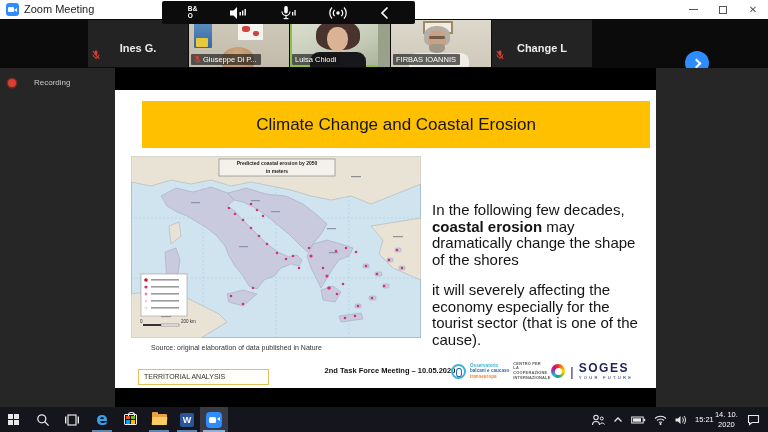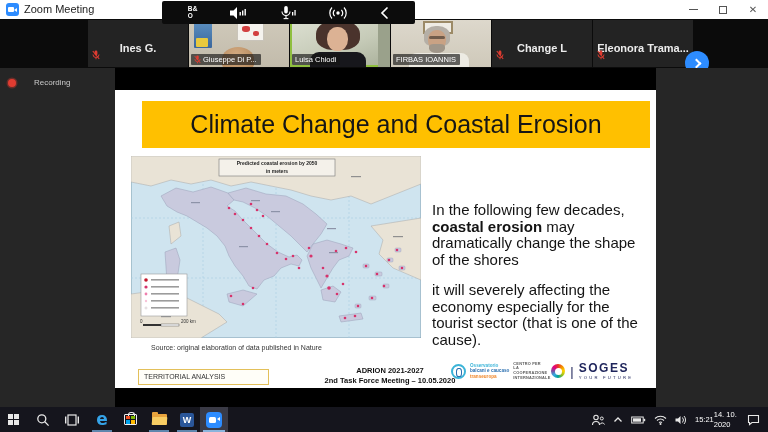--- a/index.html
+++ b/index.html
@@ -49,21 +49,21 @@
   
   .stage { position:absolute; left:0; top:68px; width:768px; height:339px; background:#262626; }
   .recording { position:absolute; left:8px; top:10px; display:flex; align-items:center; gap:18px; }
   .rec-dot { width:8px; height:8px; border-radius:50%; background:#e03c31; box-shadow:0 0 0 1.5px rgba(224,60,49,.35); }
   .rec-text { color:#c9c9c9; font-size:8px; }
 
   .screen { position:absolute; left:115px; top:0; width:541px; height:339px; background:#000; }
   .slide { position:absolute; left:0; top:22px; width:541px; height:298px; background:#fff; color:#111; }
 
   .banner { position:absolute; left:27px; top:11px; width:508px; height:47px; background:#ffc000;
-            display:flex; align-items:center; justify-content:center; font-size:25px; color:#161616; }
+            display:flex; align-items:center; justify-content:center; font-size:17px; color:#161616; }
 
   .mapbox { position:absolute; left:16px; top:66px; width:290px; height:182px; }
 
   .src-text { position:absolute; left:36px; top:253px; width:180px; font-size:7px; color:#333; line-height:1.3; }
   .terr-box { position:absolute; left:23px; top:279px; width:131px; height:16px; border:1px solid #e3c05a;
               font-size:7px; color:#333; line-height:14px; padding-left:5px; background:#fffef8; }
   .footer-center { position:absolute; left:185px; top:276px; width:180px; text-align:center;
                    font-size:7.5px; font-weight:bold; color:#111; line-height:1.3; }
 
   .logos { position:absolute; left:336px; top:268px; height:26px; display:flex; align-items:center; gap:4px; }
@@ -106,21 +106,21 @@
   .folder .front { position:absolute; left:0; bottom:0; width:15px; height:8px; background:#f8cd63;
                    border-radius:1px; transform:skewX(-6deg); }
   .word-ic { width:14px; height:14px; background:#2a5699; border-radius:2px; color:#fff; font-size:9px;
              font-weight:bold; display:flex; align-items:center; justify-content:center; }
   .zoom-ic { width:16px; height:16px; background:#2d8cff; border-radius:4px; position:relative; }
   .zoom-ic .cam-body { position:absolute; left:2.5px; top:5px; width:7px; height:6px; background:#fff; border-radius:1.5px; }
   .zoom-ic .cam-lens { position:absolute; right:2px; top:5.5px; width:0; height:0;
                        border-top:2.5px solid transparent; border-bottom:2.5px solid transparent; border-right:3.5px solid #fff; }
   .tray { position:absolute; right:0; top:0; height:25px; display:flex; align-items:center; }
   .tray-item { display:flex; align-items:center; justify-content:center; height:25px; padding:0 4px; }
-  .clock { color:#fff; font-size:7.5px; line-height:1.25; width:52px; }
+  .clock { text-align:center; color:#fff; font-size:7.5px; line-height:1.25; width:52px; }
 </style>
 </head>
 <body>
 
 <div id="app">
 
   <div class="titlebar">
     <div class="zoom-app-icon">
       <div class="cam-body"></div>
       <div class="cam-lens"></div>
@@ -236,31 +236,20 @@
       <span class="corner-mic">
         <svg width="8" height="10" viewBox="0 0 8 10">
             <rect x="2.6" y="0.5" width="2.8" height="5" rx="1.4" fill="#e03c31"></rect>
             <path d="M1,4.5 a3,3 0 0 0 6,0" stroke="#e03c31" stroke-width="1" fill="none"></path>
             <line x1="4" y1="7.8" x2="4" y2="9.3" stroke="#e03c31" stroke-width="1"></line>
             <line x1="0.8" y1="1" x2="7.2" y2="9" stroke="#e03c31" stroke-width="1.1"></line>
           </svg>
       </span>
     </div>
 
-    <div class="tile name-tile" style="left:593px;">
-      <span class="pname">Eleonora Trama...</span>
-      <span class="corner-mic">
-        <svg width="8" height="10" viewBox="0 0 8 10">
-            <rect x="2.6" y="0.5" width="2.8" height="5" rx="1.4" fill="#e03c31"></rect>
-            <path d="M1,4.5 a3,3 0 0 0 6,0" stroke="#e03c31" stroke-width="1" fill="none"></path>
-            <line x1="4" y1="7.8" x2="4" y2="9.3" stroke="#e03c31" stroke-width="1"></line>
-            <line x1="0.8" y1="1" x2="7.2" y2="9" stroke="#e03c31" stroke-width="1.1"></line>
-          </svg>
-      </span>
-    </div>
 
     <div class="next-btn">
       <div class="chev"></div>
     </div>
   </div>
 
   <div class="stage">
 
     <div class="recording">
       <div class="rec-dot"></div>
@@ -395,21 +384,20 @@
           </div>
           <div style="position:absolute; left:9px; top:163px; font-size:4.5px; color:#333;">0</div>
           <div style="position:absolute; left:50px; top:163px; font-size:4.5px; color:#333;">200 km</div>
         </div>
 
         <div class="src-text">Source: original elaboration of data published in Nature</div>
 
         <div class="terr-box">TERRITORIAL ANALYSIS</div>
 
         <div class="footer-center">
-          <div>ADRION 2021-2027</div>
           <div>2nd Task Force Meeting – 10.05.2020</div>
         </div>
 
         <div class="logos">
           <div class="oss-circle"></div>
           <div class="oss-text">
             <div class="oss-l1">Osservatorio</div>
             <div class="oss-l2">balcani e caucaso</div>
             <div class="oss-l3">transeuropa</div>
           </div>

